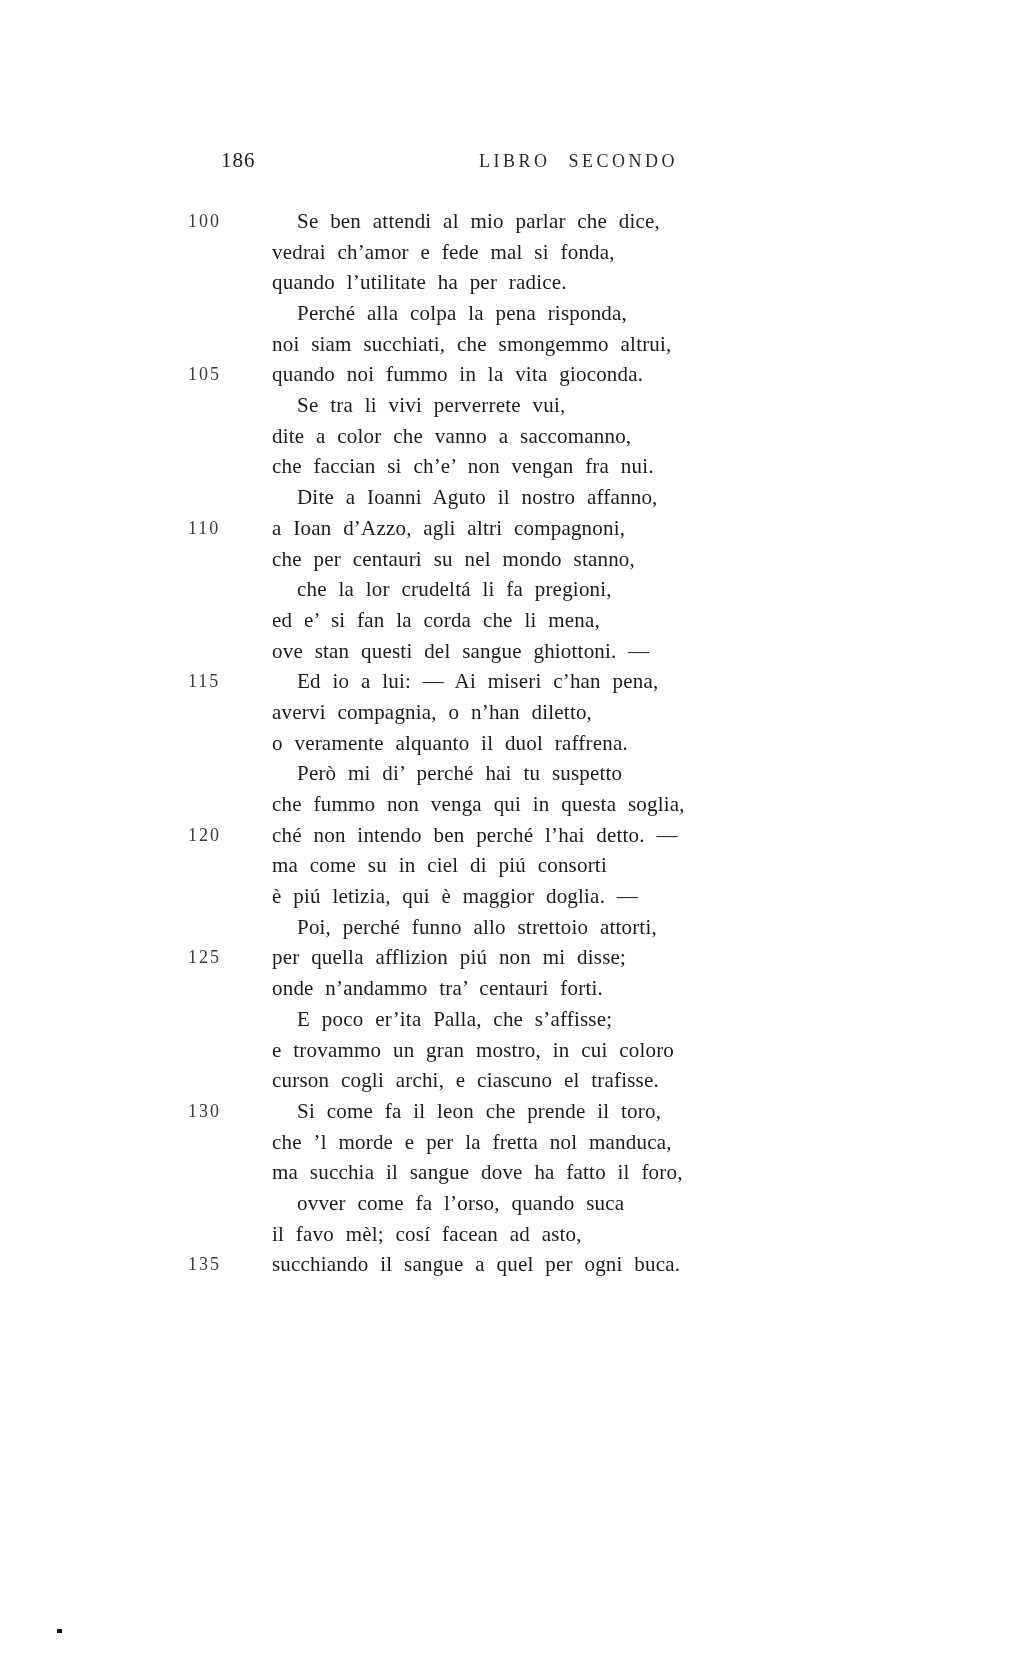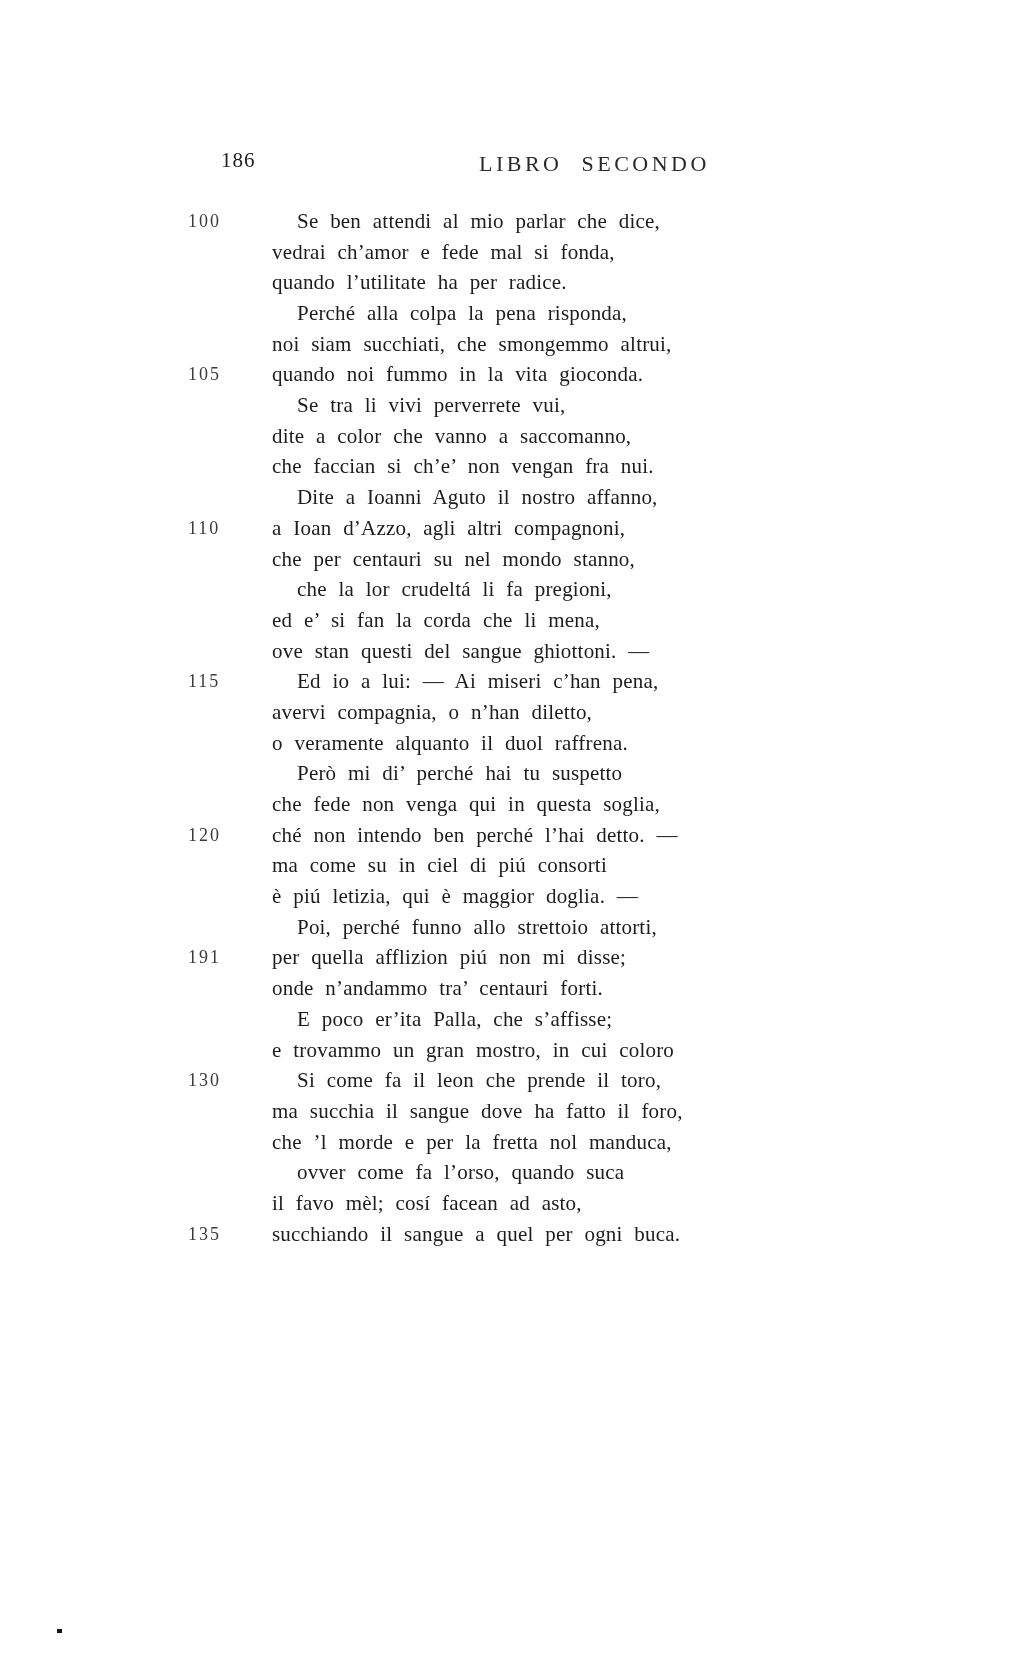--- a/index.html
+++ b/index.html
@@ -31,21 +31,21 @@
     left: 185px;
     top: 0;
     font-size: 21px;
     letter-spacing: 1px;
     color: #1e1e1e;
   }
   .running-title {
     position: absolute;
     left: 443px;
     top: 3px;
-    font-size: 22px;
+    font-size: 18px;
     letter-spacing: 3.5px;
     word-spacing: 10px;
     color: #2a2a2a;
     text-transform: uppercase;
   }
   
   .poem {
     position: absolute;
     top: 206px;
     left: 188px;
@@ -185,21 +185,21 @@
     <span class="verse-text">o veramente alquanto il duol raffrena.</span>
   </div>
 
   <div class="verse-line indent">
     <span class="line-number"></span>
     <span class="verse-text">Però mi di’ perché hai tu suspetto</span>
   </div>
 
   <div class="verse-line">
     <span class="line-number"></span>
-    <span class="verse-text">che fede non venga qui in questa soglia,</span>
+    <span class="verse-text">che fummo non venga qui in questa soglia,</span>
   </div>
 
   <div class="verse-line">
     <span class="line-number">120</span>
     <span class="verse-text">ché non intendo ben perché l’hai detto. —</span>
   </div>
 
 
   <div class="verse-line">
     <span class="line-number"></span>
@@ -210,53 +210,57 @@
     <span class="line-number"></span>
     <span class="verse-text">è piú letizia, qui è maggior doglia. —</span>
   </div>
 
   <div class="verse-line indent">
     <span class="line-number"></span>
     <span class="verse-text">Poi, perché funno allo strettoio attorti,</span>
   </div>
 
   <div class="verse-line">
-    <span class="line-number">191</span>
+    <span class="line-number">125</span>
     <span class="verse-text">per quella afflizion piú non mi disse;</span>
   </div>
 
   <div class="verse-line">
     <span class="line-number"></span>
     <span class="verse-text">onde n’andammo tra’ centauri forti.</span>
   </div>
 
   <div class="verse-line indent">
     <span class="line-number"></span>
     <span class="verse-text">E poco er’ita Palla, che s’affisse;</span>
   </div>
 
   <div class="verse-line">
     <span class="line-number"></span>
     <span class="verse-text">e trovammo un gran mostro, in cui coloro</span>
   </div>
 
+  <div class="verse-line">
+    <span class="line-number"></span>
+    <span class="verse-text">curson cogli archi, e ciascuno el trafisse.</span>
+  </div>
 
   <div class="verse-line indent">
     <span class="line-number">130</span>
     <span class="verse-text">Si come fa il leon che prende il toro,</span>
   </div>
 
   <div class="verse-line">
     <span class="line-number"></span>
+    <span class="verse-text">che ’l morde e per la fretta nol manduca,</span>
+  </div>
+
+  <div class="verse-line">
+    <span class="line-number"></span>
     <span class="verse-text">ma succhia il sangue dove ha fatto il foro,</span>
-  </div>
-
-  <div class="verse-line">
-    <span class="line-number"></span>
-    <span class="verse-text">che ’l morde e per la fretta nol manduca,</span>
   </div>
 
   <div class="verse-line indent">
     <span class="line-number"></span>
     <span class="verse-text">ovver come fa l’orso, quando suca</span>
   </div>
 
   <div class="verse-line">
     <span class="line-number"></span>
     <span class="verse-text">il favo mèl; cosí facean ad asto,</span>

